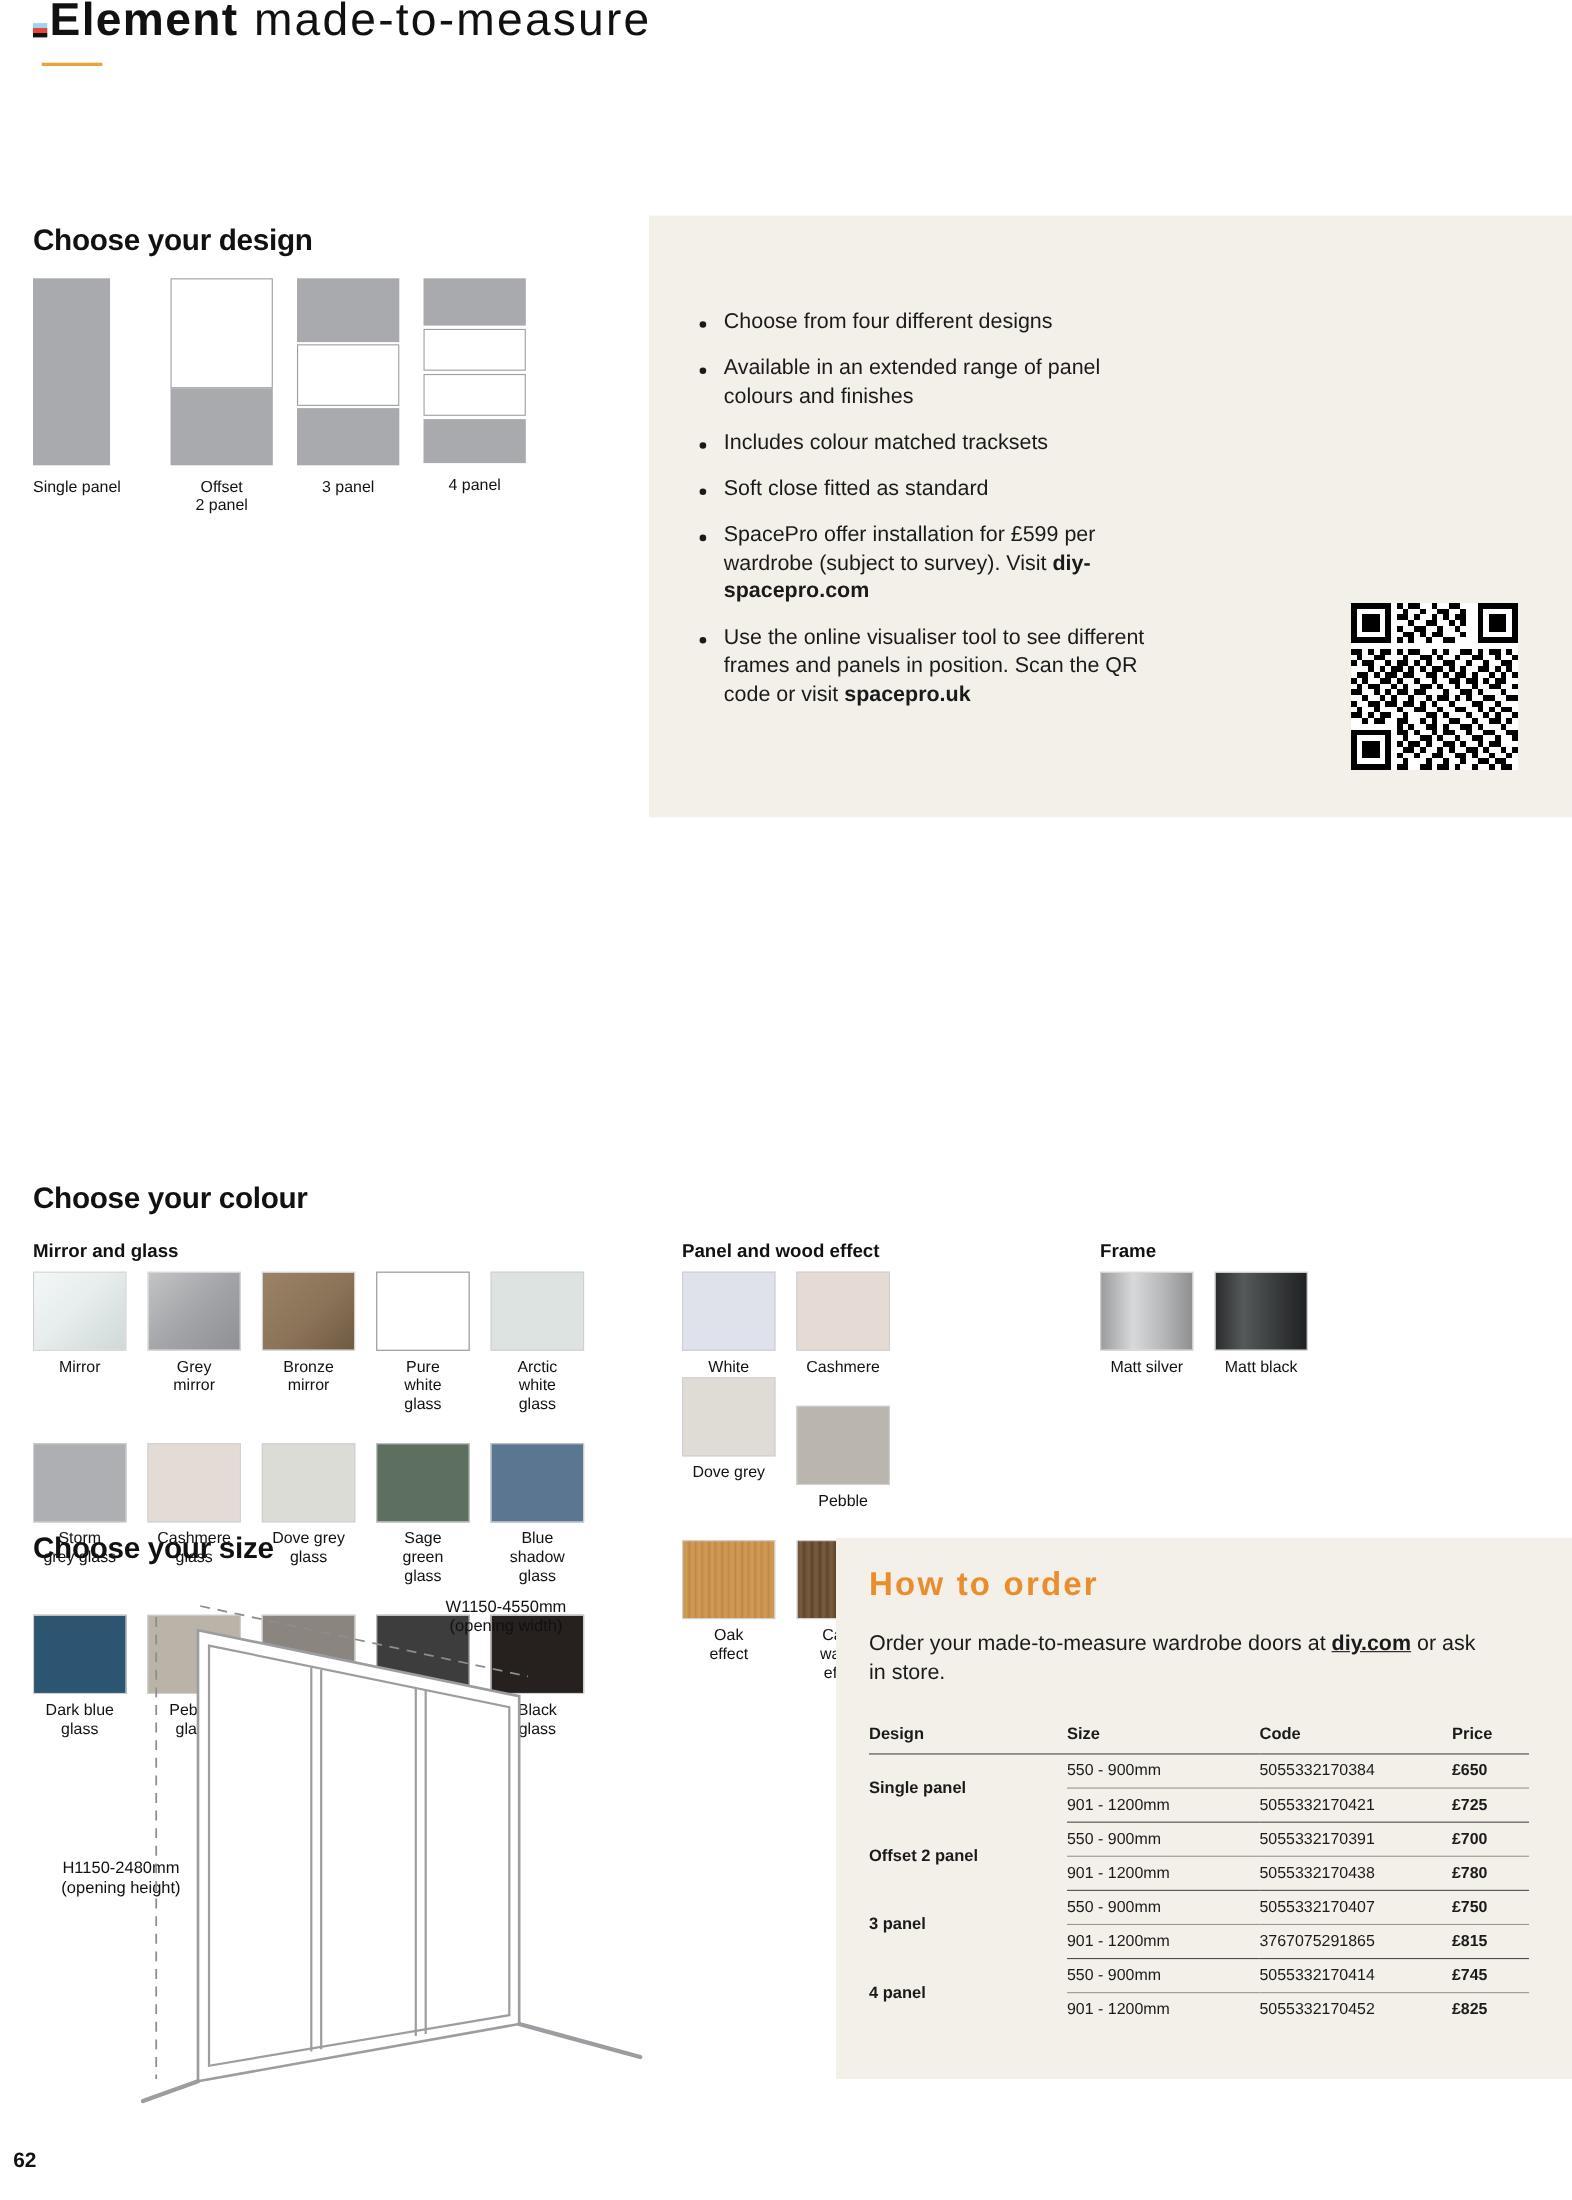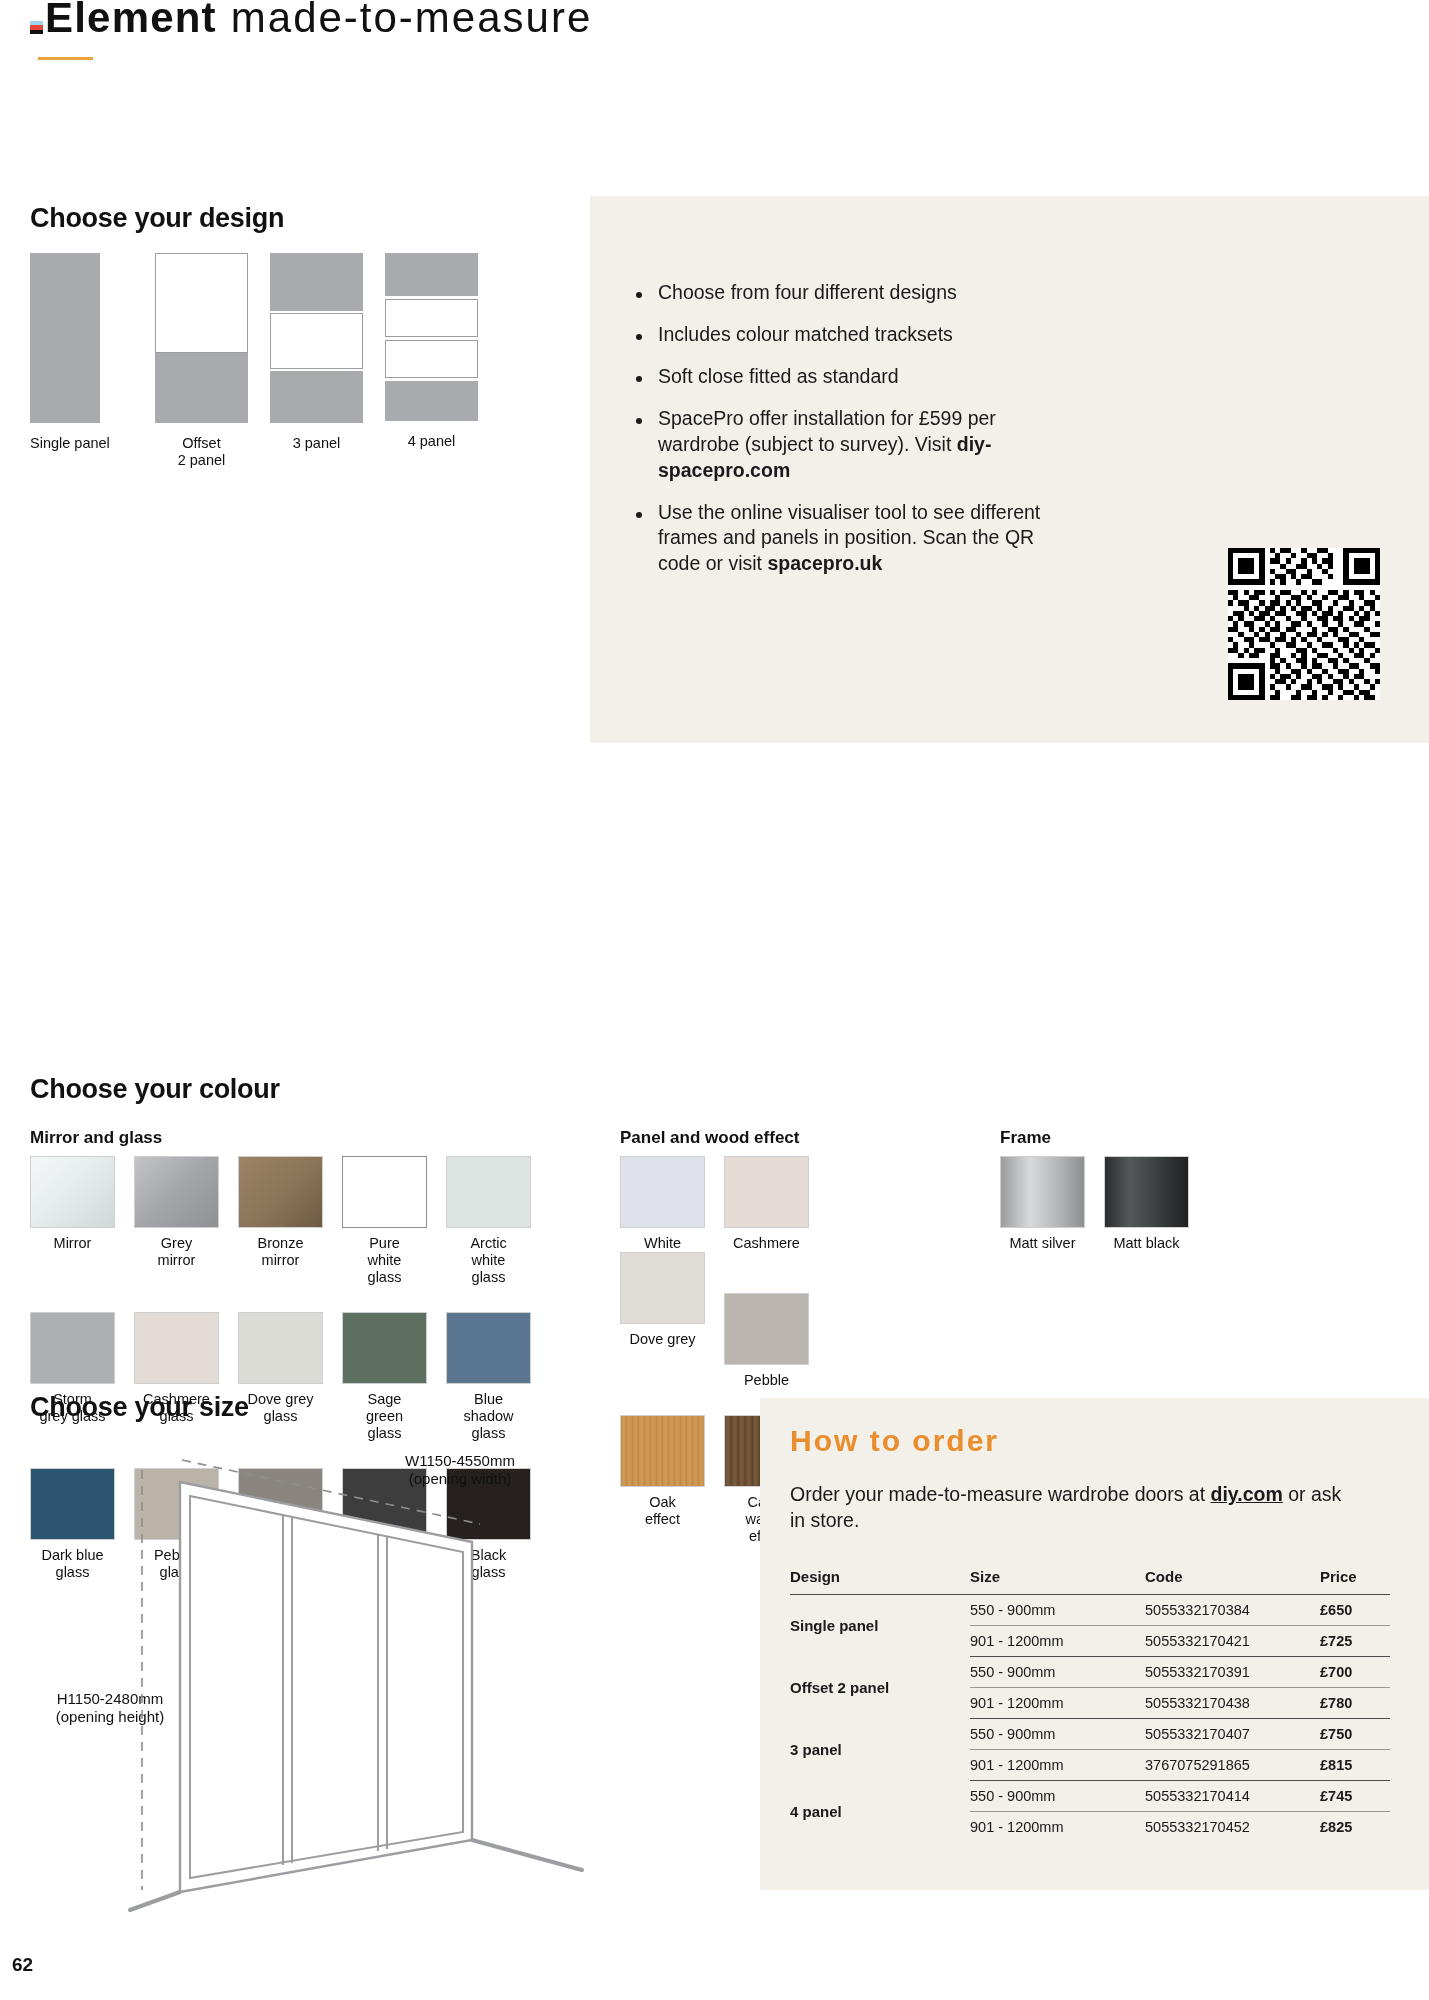--- a/index.html
+++ b/index.html
@@ -176,20 +176,24 @@
     </div>
 
   </div>
 
   <div class="panel" id="features-panel"></div>
 
   <div class="bullets">
     <div class="bullet">
       <span class="dot"></span>
       <span class="txt">Choose from four different designs</span>
+    </div>
+    <div class="bullet">
+      <span class="dot"></span>
+      <span class="txt">Available in an extended range of panel colours and finishes</span>
     </div>
     <div class="bullet">
       <span class="dot"></span>
       <span class="txt">Includes colour matched tracksets</span>
     </div>
     <div class="bullet">
       <span class="dot"></span>
       <span class="txt">Soft close fitted as standard</span>
     </div>
     <div class="bullet">
@@ -530,21 +534,21 @@
         <div class="sw-label" style="white-space: pre-line;">White</div>
       </div>
       <div class="sw-item">
         <div class="sw-box" style="background: rgb(230, 219, 212);"></div>
         <div class="sw-label" style="white-space: pre-line;">Cashmere</div>
       </div>
       <div class="sw-item">
         <div class="sw-box" style="background: rgb(222, 220, 212);"></div>
         <div class="sw-label" style="white-space: pre-line;">Dove grey</div>
       </div>
-      <div class="sw-item" style="margin-top: 41px;">
+      <div class="sw-item" style="margin-top: 26px;">
         <div class="sw-box" style="background: rgb(186, 181, 174);"></div>
         <div class="sw-label" style="white-space: pre-line;">Pebble</div>
       </div>
       <div class="sw-item" style="margin-top: 26px;">
         <div class="sw-box" style="background: repeating-linear-gradient(90deg, rgb(201, 145, 76) 0px, rgb(208, 155, 88) 3px, rgb(191, 134, 67) 6px);"></div>
         <div class="sw-label" style="white-space: pre-line;">Oak
 effect</div>
       </div>
       <div class="sw-item" style="margin-top: 26px;">
         <div class="sw-box" style="background: repeating-linear-gradient(90deg, rgb(106, 79, 53) 0px, rgb(122, 92, 62) 3px, rgb(90, 66, 44) 7px);"></div>

